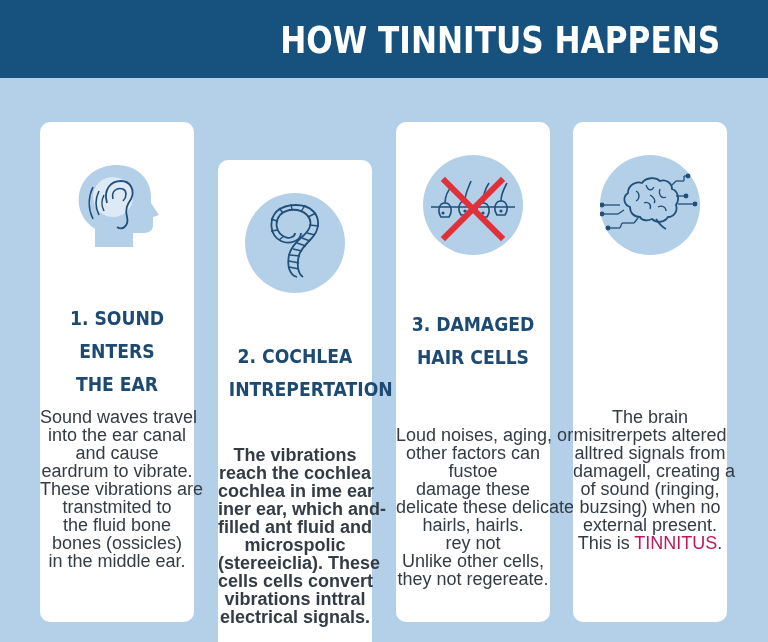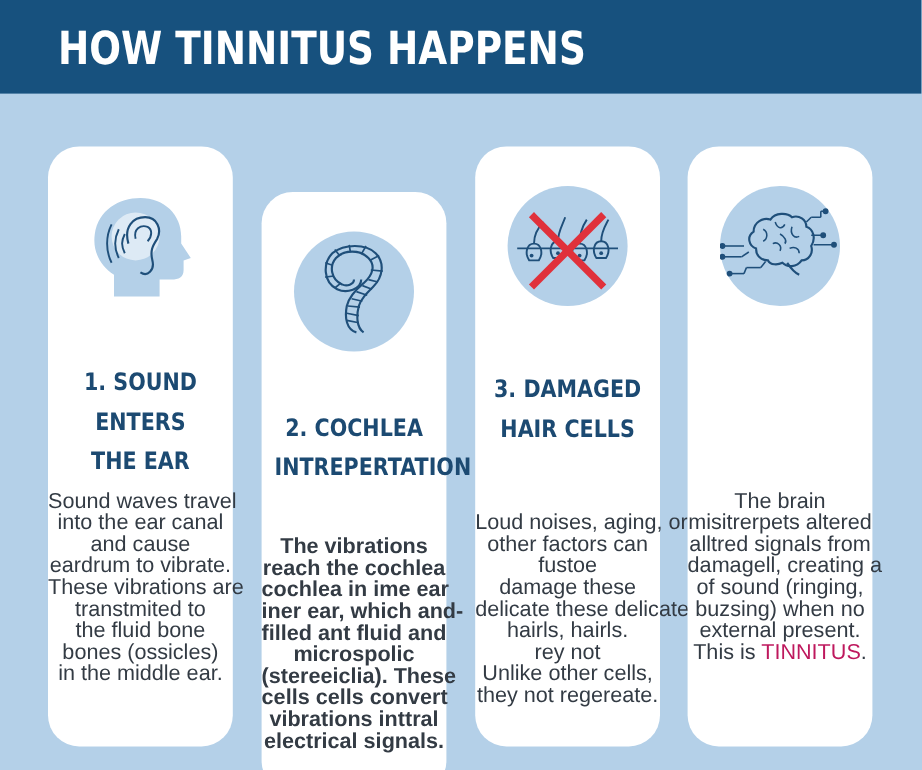--- a/index.html
+++ b/index.html
@@ -5,30 +5,30 @@
   html, body { margin:0; padding:0; }
   body {
     width:768px; height:642px; overflow:hidden;
     background:#b4d0e8;
     font-family:"Liberation Sans", "DejaVu Sans", sans-serif;
     position:relative;
   }
   .header {
     position:absolute; left:0; top:0; width:768px; height:78px;
     background:#17517e;
-    display:flex; align-items:center; justify-content:flex-start;
+    display:flex; align-items:center; justify-content:flex-end;
   }
   .title {
     color:#ffffff; font-family:"DejaVu Sans", sans-serif; font-weight:bold;
     font-size:38px; letter-spacing:0px; transform:scaleX(0.82);
     margin-top:2px;
   }
   .card {
     position:absolute; top:122px; height:500px; width:154px;
-    background:#ffffff; border-radius:26px;
+    background:#ffffff; border-radius:10px;
   }
   .icon-wrap {
     position:absolute; left:50%; top:33px; width:100px; height:100px;
     margin-left:-50px; border-radius:50%;
     background:#b4d0e8;
   }
   .icon-wrap.noncirc { background:transparent; }
   .icon-wrap svg { position:absolute; left:0; top:0; width:100px; height:100px; }
   .heading {
     position:absolute; left:0; right:0; top:180px;

